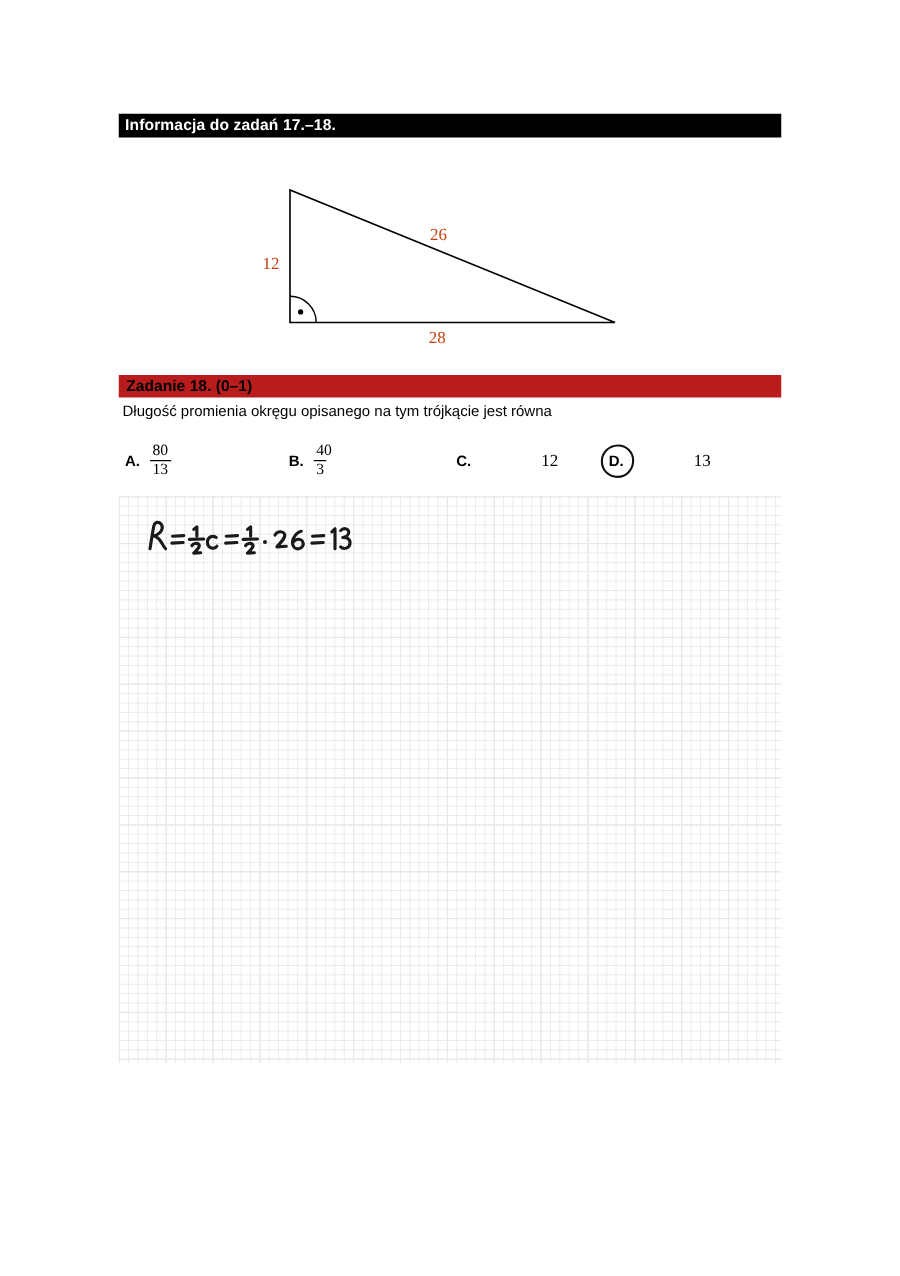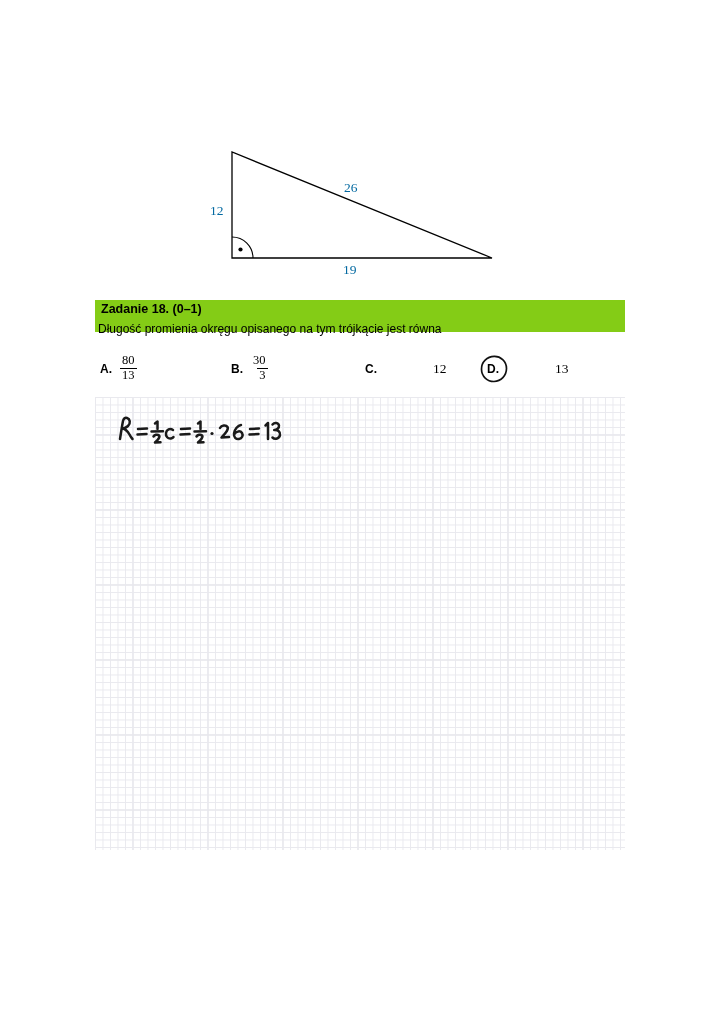--- a/index.html
+++ b/index.html
@@ -58,34 +58,34 @@
     top: 138px;
     width: 340px;
     height: 150px;
   }
   .figure svg { display: block; }
 
   .fig-label {
     position: absolute;
     font-family: "Liberation Serif", serif;
     font-size: 13.5px;
-    color: #0369a1;
+    color: #c2410c;
   }
   .lbl-10 { left: 30px; top: 65px; }
   .lbl-26 { left: 164px; top: 42px; }
   .lbl-24 { left: 163px; top: 124px; }
 
   
   .task-bar {
     position: absolute;
     left: 95px;
     top: 300px;
     width: 530px;
-    height: 32px;
-    background: #84cc16;
+    height: 18px;
+    background: #b91c1c;
     color: #000000;
     font-size: 12.5px;
     font-weight: bold;
     line-height: 18px;
     padding-left: 6px;
     box-sizing: border-box;
   }
 
   .task-text {
     position: absolute;
@@ -124,21 +124,21 @@
   }
   .opt-value {
     font-family: Liberation Serif, serif;
     font-size: 13.5px;
     margin-left: 48px;
   }
 
   .frac {
     display: inline-flex;
     flex-direction: column;
-    align-items: flex-end;
+    align-items: flex-start;
     font-family: "Liberation Serif", serif;
     font-size: 12.5px;
     line-height: 1.08;
     vertical-align: middle;
     position: relative;
     top: -1px;
   }
   .frac .num { padding: 0 2px; }
   .frac .den { padding: 0 2px; border-top: 1.2px solid #000; }
 
@@ -182,54 +182,55 @@
     height: 55px;
     pointer-events: none;
   }
   .handwriting svg { display: block; }
 </style>
 </head>
 <body>
 
 <div class="page">
 
+  <div class="info-bar">Informacja do zadań 17.–18.</div>
 
 
   <div class="figure">
     <svg width="340" height="150" viewBox="0 0 340 150">
 
       <polygon points="52,14 52,120 312,120" fill="none" stroke="#000000" stroke-width="1.3" stroke-linejoin="miter"></polygon>
 
       <path d="M 52,99 A 21,21 0 0 1 73,120" fill="none" stroke="#000000" stroke-width="1.1"></path>
       <circle cx="60.5" cy="111.5" r="2.1" fill="#000000"></circle>
     </svg>
 
     <span class="fig-label lbl-10">12</span>
     <span class="fig-label lbl-26">26</span>
-    <span class="fig-label lbl-24">19</span>
+    <span class="fig-label lbl-24">28</span>
   </div>
 
   <div class="task-bar">Zadanie 18. (0–1)</div>
 
   <div class="task-text">Długość promienia okręgu opisanego na tym trójkącie jest równa</div>
 
   <div class="options">
 
     <div class="option opt-a">
       <span class="opt-letter">A.</span>
       <span class="frac">
         <span class="num">80</span>
         <span class="den">13</span>
       </span>
     </div>
 
     <div class="option opt-b">
       <span class="opt-letter">B.</span>
       <span class="frac">
-        <span class="num">30</span>
+        <span class="num">40</span>
         <span class="den">3</span>
       </span>
     </div>
 
     <div class="option opt-c">
       <span class="opt-letter">C.</span>
       <span class="opt-value">12</span>
     </div>
 
     <div class="option opt-d">

